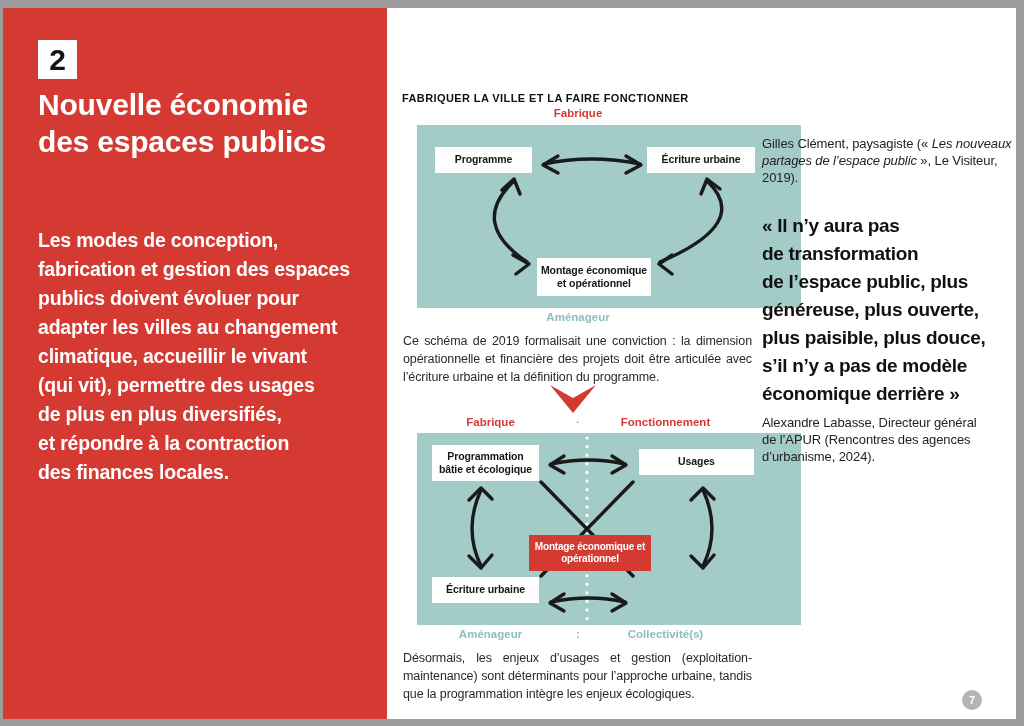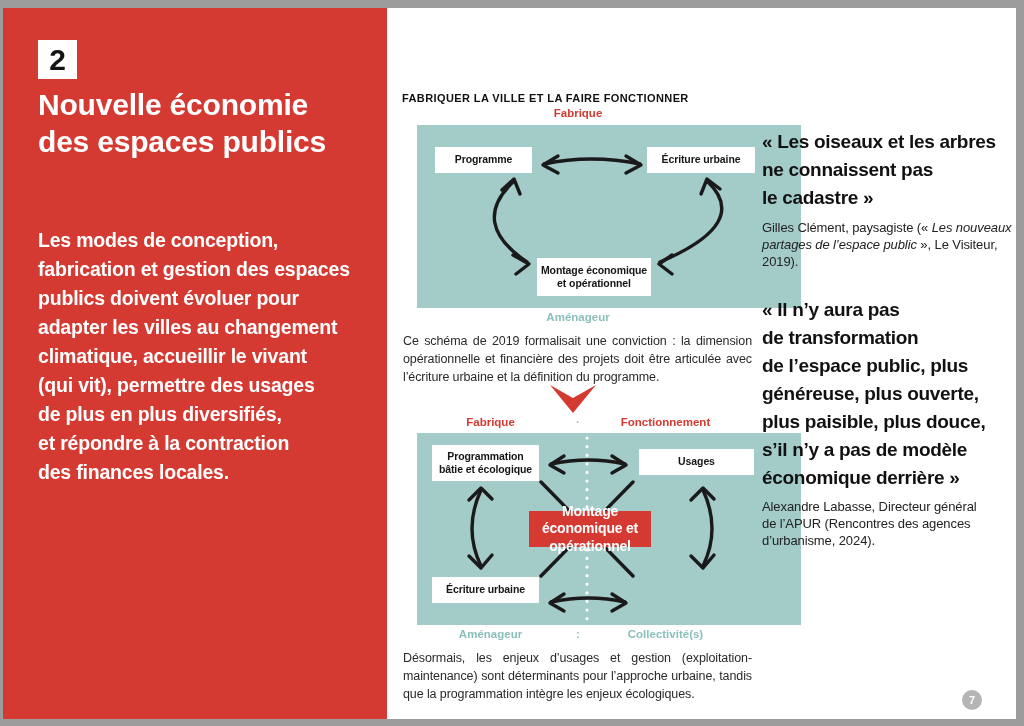--- a/index.html
+++ b/index.html
@@ -62,21 +62,21 @@
   .diagram{
     position:absolute;left:17px;width:384px;background:var(--teal);padding-left:12px;
   }
   .diagram svg{position:absolute;left:0;top:0;}
   .node{
     position:absolute;background:#fff;color:#161616;
     display:flex;align-items:center;justify-content:center;text-align:center;
     font-size:10.5px;font-weight:bold;line-height:1.25;
     white-space:pre-line;letter-spacing:-0.1px;
   }
-  .node.red-node{background:var(--red);color:#fff;font-size:14px;letter-spacing:-0.2px;}
+  .node.red-node{background:var(--red);color:#fff;font-size:10px;letter-spacing:-0.2px;margin-top:24px;}
   .caption{
     position:absolute;left:3px;width:349px;
     font-size:12.5px;line-height:18px;color:#2a2a2a;text-align:justify;
     letter-spacing:-0.1px;
   }
   .chevron-down{position:absolute;left:150px;top:377px;width:46px;height:28px;}
 
   
   .right-col{position:absolute;left:759px;top:0;width:258px;color:var(--ink);}
   .quote{
@@ -209,23 +209,20 @@
       <div class="half teal-label">Aménageur</div>
       <div class="half teal-label">Collectivité(s)</div>
       <span class="sep-dot">:</span>
     </div>
 
     <p class="caption" style="top:641px;">Désormais, les enjeux d’usages et gestion (exploitation-maintenance) sont déterminants pour l’approche urbaine, tandis que la programmation intègre les enjeux écologiques.</p>
   </div>
 
   <div class="right-col">
     <div class="right-inner">
-      <div class="quote q1">« Les oiseaux et les arbres
-ne connaissent pas
-le cadastre »</div>
       <p class="attribution a1"><span>Gilles Clément, paysagiste (« </span><span class="italic">Les nouveaux partages de l’espace public</span><span> », Le Visiteur, 2019).</span></p>
       <div class="quote q2">« Il n’y aura pas
 de transformation
 de l’espace public, plus
 généreuse, plus ouverte,
 plus paisible, plus douce,
 s’il n’y a pas de modèle
 économique derrière »</div>
       <p class="attribution attr-pre a2">Alexandre Labasse, Directeur général
 de l’APUR (Rencontres des agences

